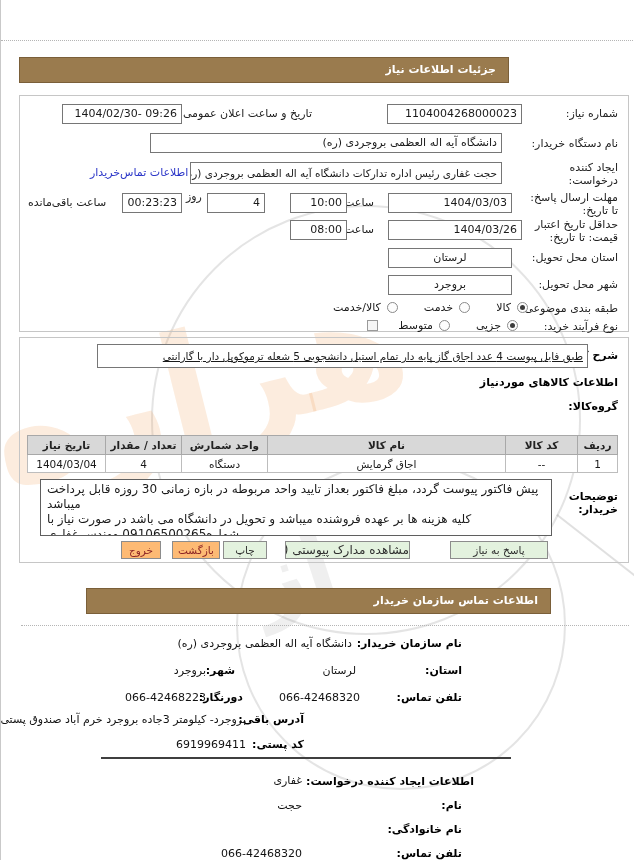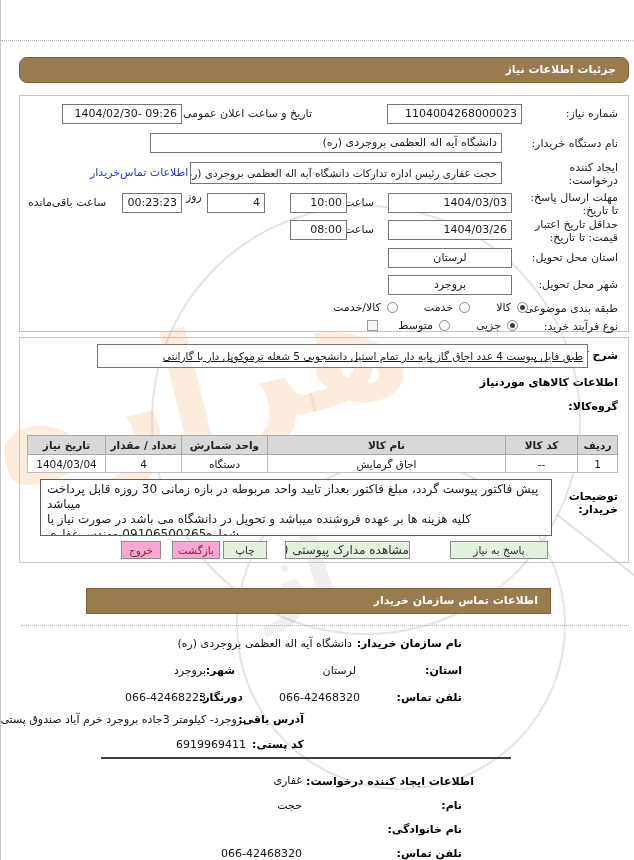--- a/index.html
+++ b/index.html
@@ -26,21 +26,21 @@
   .link { color:#2b36c8; cursor:pointer; }
   .radio { display:inline-block; width:11px; height:11px; border:1px solid #8a8a8a; border-radius:50%; background:#fdfdfd; vertical-align:middle; }
   .radio.sel { position:relative; }
   .radio.sel::after { content:""; position:absolute; right:2px; top:2px; width:5px; height:5px; border-radius:50%; background:#3c3c3c; }
   .chk { position:absolute; width:11px; height:11px; border:1px solid #9a9a9a; background:#f6f6f6; }
   .rgroup { position:absolute; display:flex; direction:rtl; align-items:center; gap:6px; }
   .rgap { width:14px; }
   .btn { position:absolute; height:18px; border:1px solid #8c8c8c; font-size:10.5px; line-height:16px;
          text-align:center; cursor:pointer; white-space:nowrap; overflow:hidden; }
   .btn-green { background:#e3f2de; color:#2f2f2f; }
-  .btn-pink  { background:#f9a8d4; color:#8d2626; }
+  .btn-pink  { background:#fdba74; color:#8d2626; }
   table.goods { position:absolute; border-collapse:collapse; table-layout:fixed; background:#fff; font-size:10.5px; }
   table.goods th { background:#d8d8d8; border:1px solid #a8a8a8; font-weight:bold; height:19px; padding:0 3px; color:#222; }
   table.goods td { border:1px solid #bdbdbd; height:18px; text-align:center; padding:0 3px; background:#fff; }
   .notes { position:absolute; border:1px solid #5f5f5f; background:#fff; font-size:12px;
            line-height:15px; padding:2px 6px; text-align:left; white-space:pre-line; overflow:hidden; }
   .val { position:absolute; font-size:11px; white-space:nowrap; color:#111; }
   .hline { position:absolute; height:2px; background:#3f3f3f; }
 </style>
 </head>
 <body>
@@ -48,21 +48,21 @@
 <div class="page">
 
   <div class="wm wm-circle" style="left:150px; top:205px; width:430px; height:430px;"></div>
   <div class="wm wm-circle" style="left:235px; top:460px; width:330px; height:330px;"></div>
   <div class="wm wm-text" style="left:-15px; top:300px; font-size:150px; transform:rotate(-14deg);">هزاره</div>
   <div class="wm wm-text" style="left:250px; top:520px; font-size:90px; transform:rotate(-18deg); color:rgba(140,140,140,.14);">از</div>
   <div class="wm wm-line" style="left:540px; top:560px; width:150px; height:2px; transform:rotate(38deg);"></div>
 
   <div class="dotted z" style="top:40px; left:0; width:634px;"></div>
 
-  <div class="bar z" style="top:57px; left:18px; width:610px;border-radius:8px;">
+  <div class="bar z" style="top:57px; left:18px; width:490px;">
     <span>جزئیات اطلاعات نیاز</span>
   </div>
 
   <div class="card z" style="top:95px; left:18px; width:610px; height:237px;">
 
     <span class="lbl" style="top:11px; right:10px;">شماره نیاز:</span>
     <div class="ibox" style="top:8px; left:367px; width:135px;">1104004268000023</div>
     <span class="lbl" style="top:11px; right:316px;">تاریخ و ساعت اعلان عمومی:</span>
     <div class="ibox" style="top:8px; left:42px; width:120px; direction:ltr; text-align:right;">1404/02/30- 09:26</div>
 
@@ -76,21 +76,21 @@
     <span class="lbl lblw" style="top:95px; right:10px; width:88px;">مهلت ارسال پاسخ: تا تاریخ:</span>
     <div class="ibox" style="top:97px; left:368px; width:124px;">1404/03/03</div>
     <span class="lbl" style="top:100px; right:254px;">ساعت</span>
     <div class="ibox" style="top:97px; left:270px; width:57px;">10:00</div>
     <div class="ibox" style="top:97px; left:187px; width:58px;">4</div>
     <span class="lbl" style="top:94px; left:166px;">روز</span>
     <div class="ibox" style="top:97px; left:102px; width:60px; direction:ltr;">00:23:23</div>
     <span class="lbl" style="top:100px; left:8px;">ساعت باقی‌مانده</span>
 
     <span class="lbl lblw" style="top:122px; right:10px; width:95px;">حداقل تاریخ اعتبار قیمت: تا تاریخ:</span>
-    <div class="ibox" style="top:124px; left:368px; width:124px;">1404/03/26</div>
+    <div class="ibox" style="top:124px; left:368px; width:134px;">1404/03/26</div>
     <span class="lbl" style="top:127px; right:254px;">ساعت</span>
     <div class="ibox" style="top:124px; left:270px; width:57px;">08:00</div>
 
     <span class="lbl" style="top:155px; right:10px;">استان محل تحویل:</span>
     <div class="ibox" style="top:152px; left:368px; width:124px; text-align:center;">لرستان</div>
 
     <span class="lbl" style="top:182px; right:10px;">شهر محل تحویل:</span>
     <div class="ibox" style="top:179px; left:368px; width:124px; text-align:center;">بروجرد</div>
 
     <span class="lbl" style="top:206px; right:10px;">طبقه بندی موضوعی:</span>

